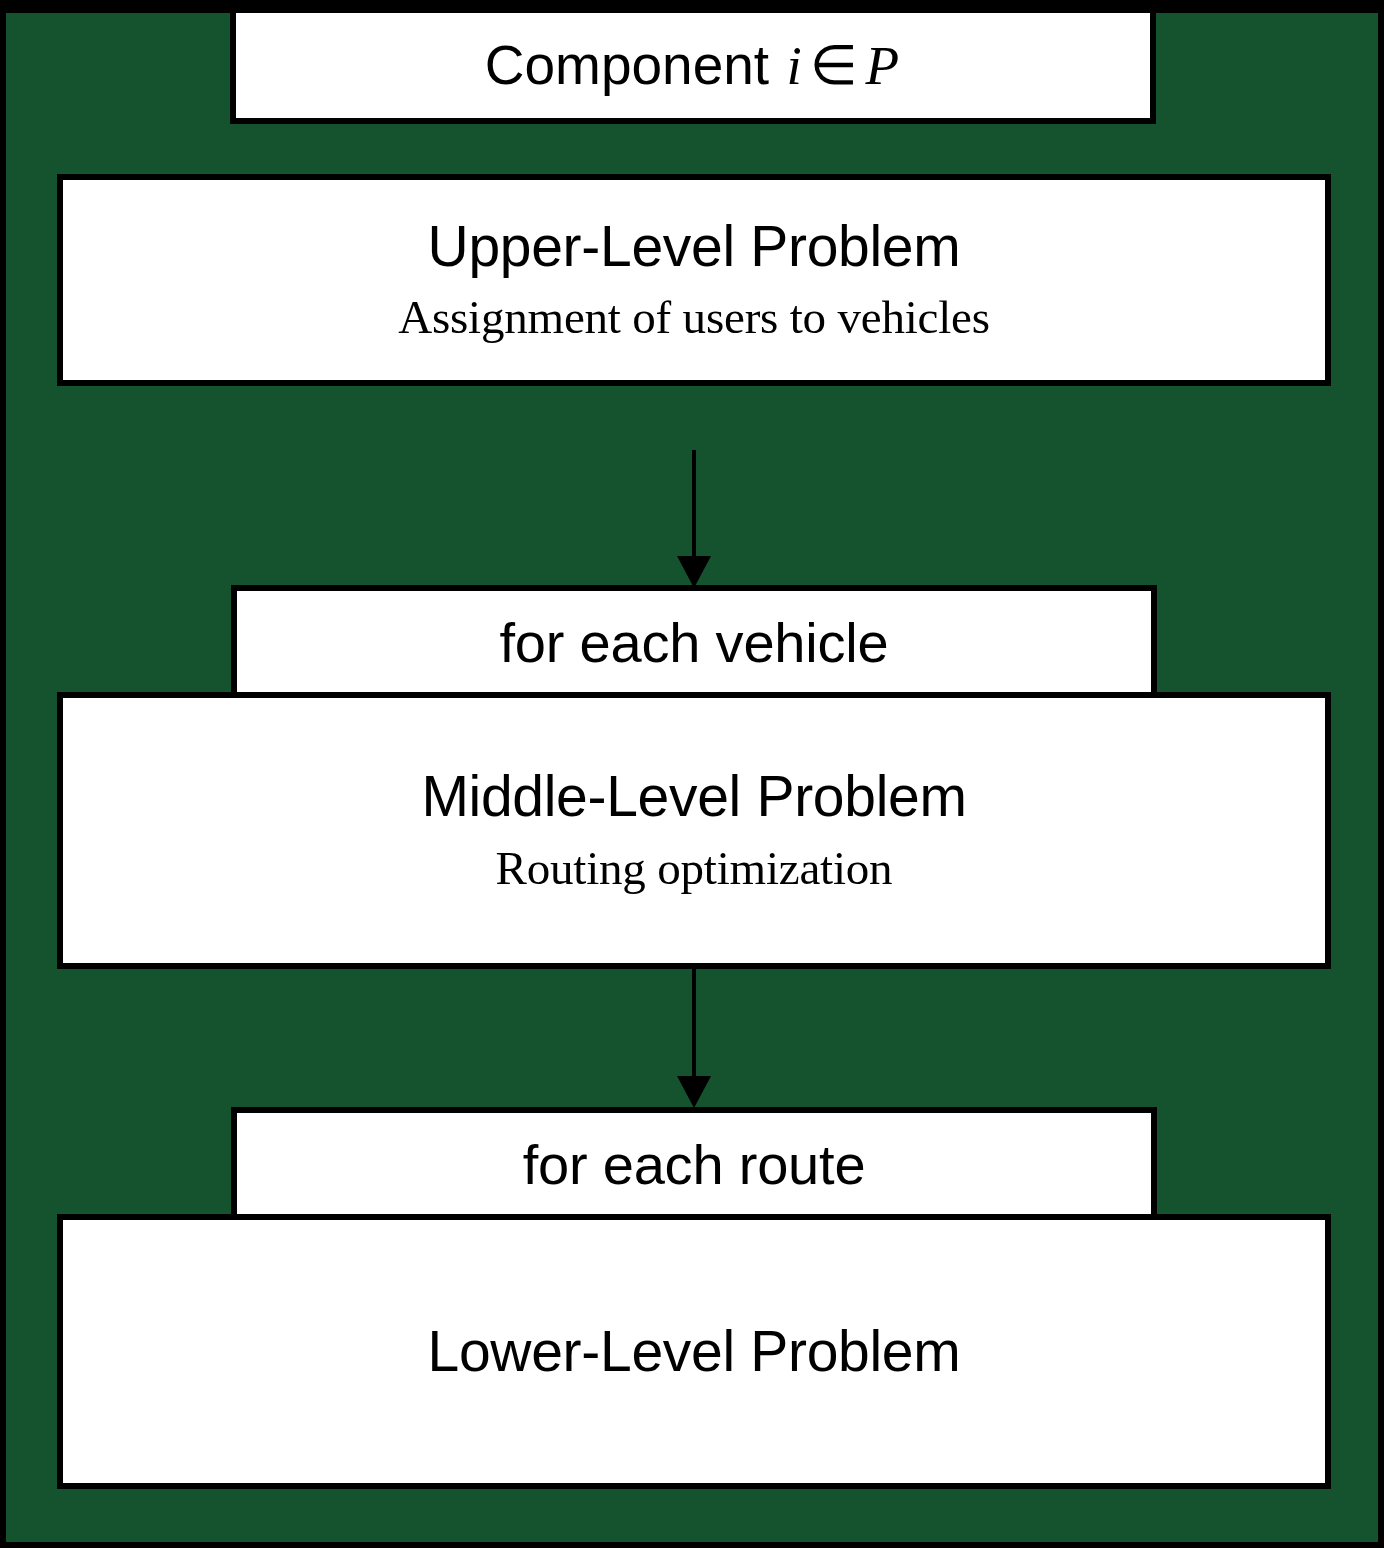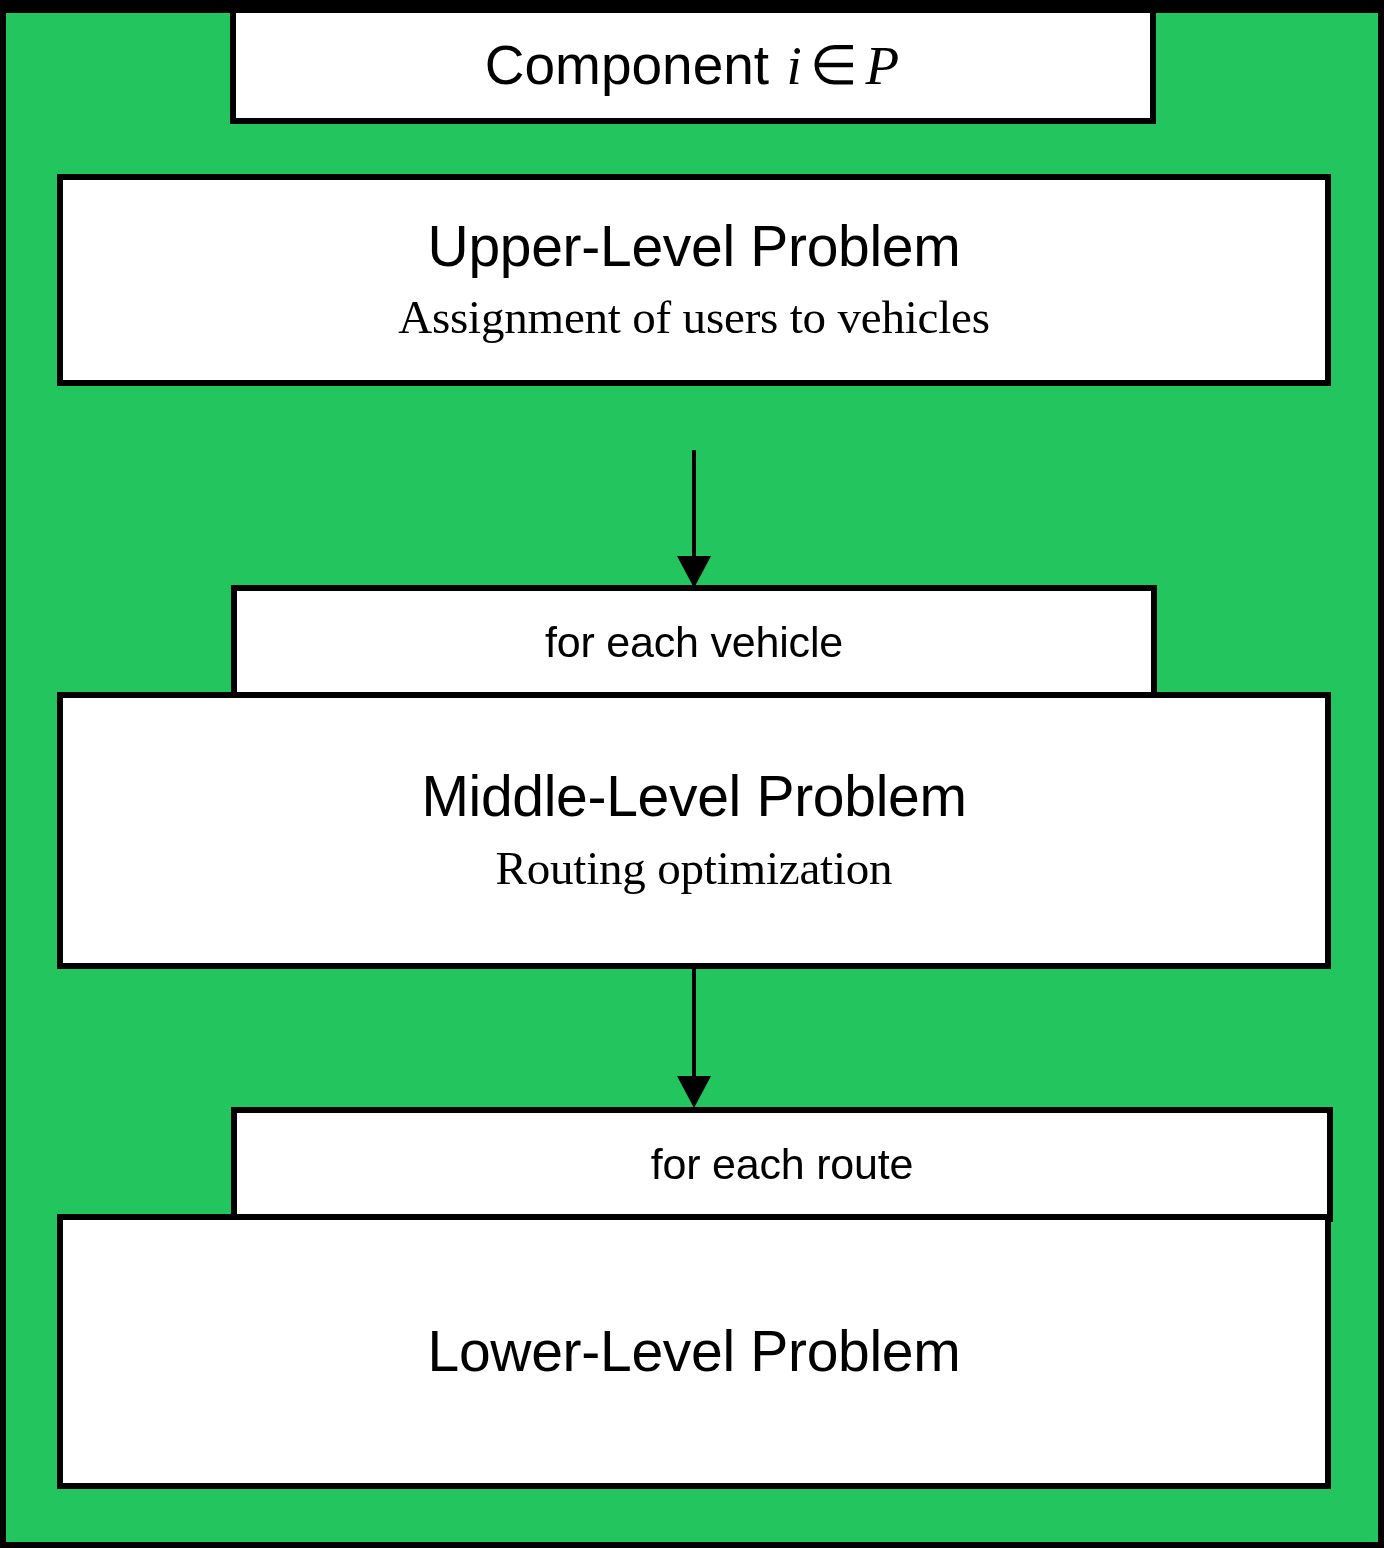--- a/index.html
+++ b/index.html
@@ -6,21 +6,21 @@
   html, body {
     margin: 0;
     padding: 0;
     background: #ffffff;
   }
 
   #diagram-root {
     position: relative;
     width: 1384px;
     height: 1548px;
-    background: #22c55e;
+    background: #14532d;
     font-family: "Liberation Sans", sans-serif;
     color: #000000;
     overflow: hidden;
   }
   
   .outer-frame-sides {
     position: absolute;
     left: 0px;
     top: 0px;
     width: 1384px;
@@ -66,21 +66,21 @@
   .node .subtitle {
     font-size: 47px;
     line-height: 1.12;
     letter-spacing: -0.2px;
     white-space: nowrap;
     margin-top: 14px;
     font-family: Liberation Serif, serif;
   }
 
   .node .loop-label {
-    font-size: 43px;
+    font-size: 56px;
     line-height: 1.1;
     letter-spacing: -0.2px;
     white-space: nowrap;
   }
 
   
   #component-box {
     left: 230px;
     top: 6px;
     width: 926px;
@@ -124,21 +124,21 @@
     left: 57px;
     top: 692px;
     width: 1274px;
     height: 277px;
     z-index: 3;
   }
 
   #for-each-route-box {
     left: 231px;
     top: 1107px;
-    width: 1102px;
+    width: 926px;
     height: 115px;
     z-index: 2;
   }
 
   #lower-level-box {
     left: 57px;
     top: 1214px;
     width: 1274px;
     height: 275px;
     z-index: 3;

